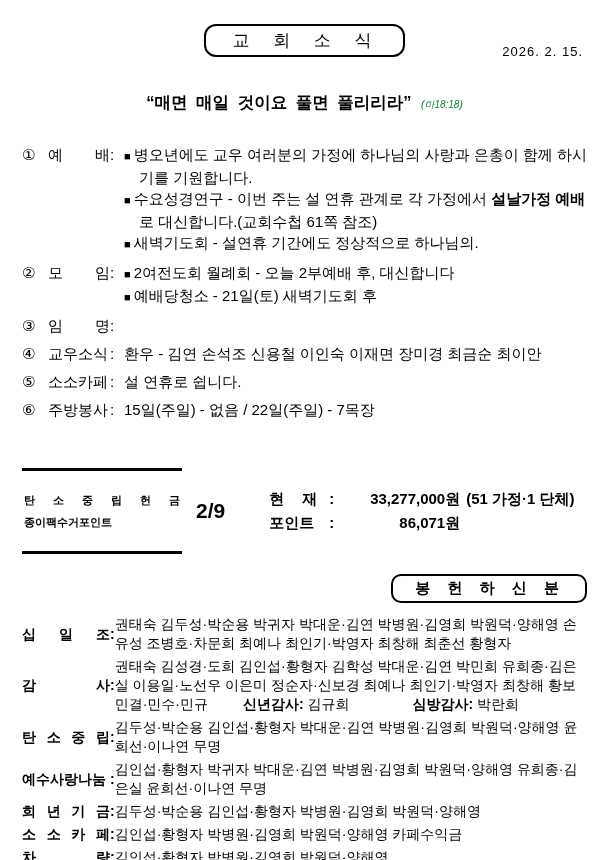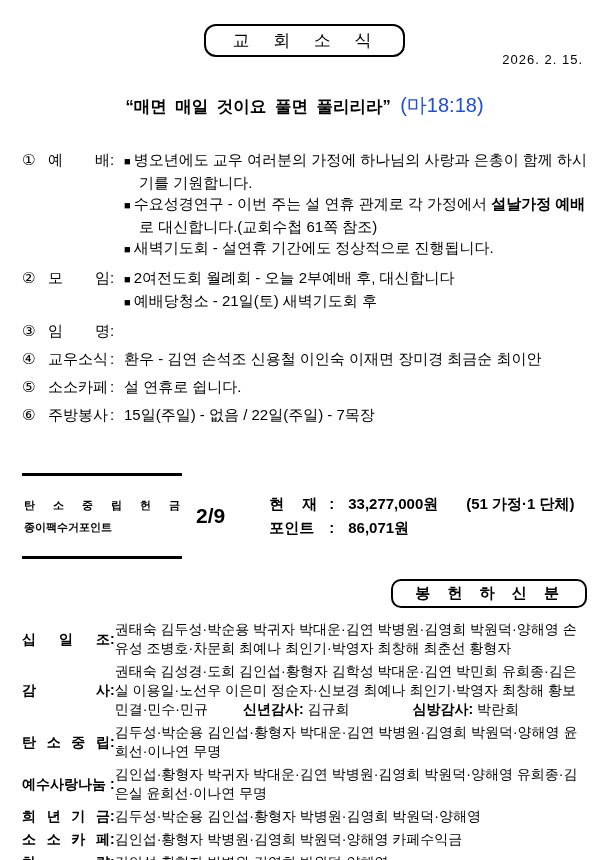--- a/index.html
+++ b/index.html
@@ -5,26 +5,26 @@
   html,body{margin:0;padding:0;background:#ffffff;}
   body{width:605px;height:860px;overflow:hidden;position:relative;
        font-family:"Liberation Sans","DejaVu Sans",sans-serif;color:#000;}
   .page{padding:24px 18px 0 22px;}
 
   
   .header{position:relative;text-align:center;height:36px;}
   .title-box{display:inline-block;border:2px solid #000;border-radius:12px;
              padding:3px 26px;font-size:17px;font-weight:normal;
              letter-spacing:5px;word-spacing:9px;}
-  .date{position:absolute;right:4px;top:28px;font-size:13px;letter-spacing:1px;}
+  .date{position:absolute;right:4px;top:20px;font-size:13px;letter-spacing:1px;}
 
   
   .verse{text-align:center;margin-top:32px;}
   .verse .q{font-weight:bold;font-size:16.5px;word-spacing:4px;}
-  .verse .r{font-size:20px;color:#1d4ed8;margin-left:5px;}
+  .verse .r{font-size:10px;color:#15803d;margin-left:5px;font-style:italic;}
 
   
   .ann{margin-top:30px;}
   .ann .item{display:flex;margin-bottom:7px;font-size:15px;line-height:21px;}
   .ann .num{width:26px;flex-shrink:0;}
   .ann .label{display:inline-block;width:62px;flex-shrink:0;
               text-align:justify;text-align-last:justify;}
   .ann .colon{width:14px;flex-shrink:0;}
   .ann .content{flex:1;}
   .ann .line{padding-left:15px;text-indent:-15px;}
@@ -34,21 +34,21 @@
 
   
   .fund{display:flex;align-items:center;margin-top:48px;}
   .fund-box{border-top:3px solid #000;border-bottom:3px solid #000;
             padding:18px 2px;width:156px;font-weight:bold;font-size:11px;line-height:22px;}
   .fund-box div{text-align:justify;text-align-last:justify;}
   .fund-period{font-size:21px;font-weight:bold;margin-left:14px;}
   .fund-rows{margin-left:44px;font-weight:bold;font-size:15px;line-height:24px;}
   .fund-row .flabel{display:inline-block;width:48px;text-align:justify;text-align-last:justify;}
   .fund-row .fcolon{display:inline-block;margin:0 14px 0 12px;}
-  .fund-row .famount{display:inline-block;width:112px;text-align:left;}
+  .fund-row .famount{display:inline-block;width:112px;text-align:right;}
   .fund-row .fnote{margin-left:6px;}
 
   
   .donors-title{text-align:right;margin-top:20px;}
   .donors-title .box{display:inline-block;border:2px solid #000;border-radius:10px;
                      padding:3px 22px;font-weight:bold;font-size:15px;
                      letter-spacing:4px;word-spacing:5px;}
   .donors{margin-top:12px;}
   .donor-row{display:flex;font-size:14px;line-height:19px;margin-bottom:4px;align-items:center;}
   .donor-row .dlabel{display:inline-block;width:88px;flex-shrink:0;font-weight:bold;
@@ -72,21 +72,21 @@
   </div>
 
   <div class="ann">
       <div class="item">
         <span class="num">①</span>
         <span class="label">예 배</span>
         <span class="colon">:</span>
         <div class="content">
           <div class="line"><span class="bullet">■</span><span>병오년에도 교우 여러분의 가정에 하나님의 사랑과 은총이 함께 하시기를 기원합니다.</span></div>
           <div class="line"><span class="bullet">■</span><span>수요성경연구 - 이번 주는 설 연휴 관계로 각 가정에서 </span><span class="b">설날가정 예배</span><span>로 대신합니다.(교회수첩 61쪽 참조)</span></div>
-          <div class="line"><span class="bullet">■</span><span>새벽기도회 - 설연휴 기간에도 정상적으로 진행됩니다.</span></div>
+          <div class="line"><span class="bullet">■</span><span>새벽기도회 - 설연휴 기간에도 정상적으로 하나님의.</span></div>
         </div>
       </div>
       <div class="item">
         <span class="num">②</span>
         <span class="label">모 임</span>
         <span class="colon">:</span>
         <div class="content">
           <div class="line"><span class="bullet">■</span><span>2여전도회 월례회 - 오늘 2부예배 후, 대신합니다</span></div>
           <div class="line"><span class="bullet">■</span><span>예배당청소 - 21일(토) 새벽기도회 후</span></div>
         </div>

